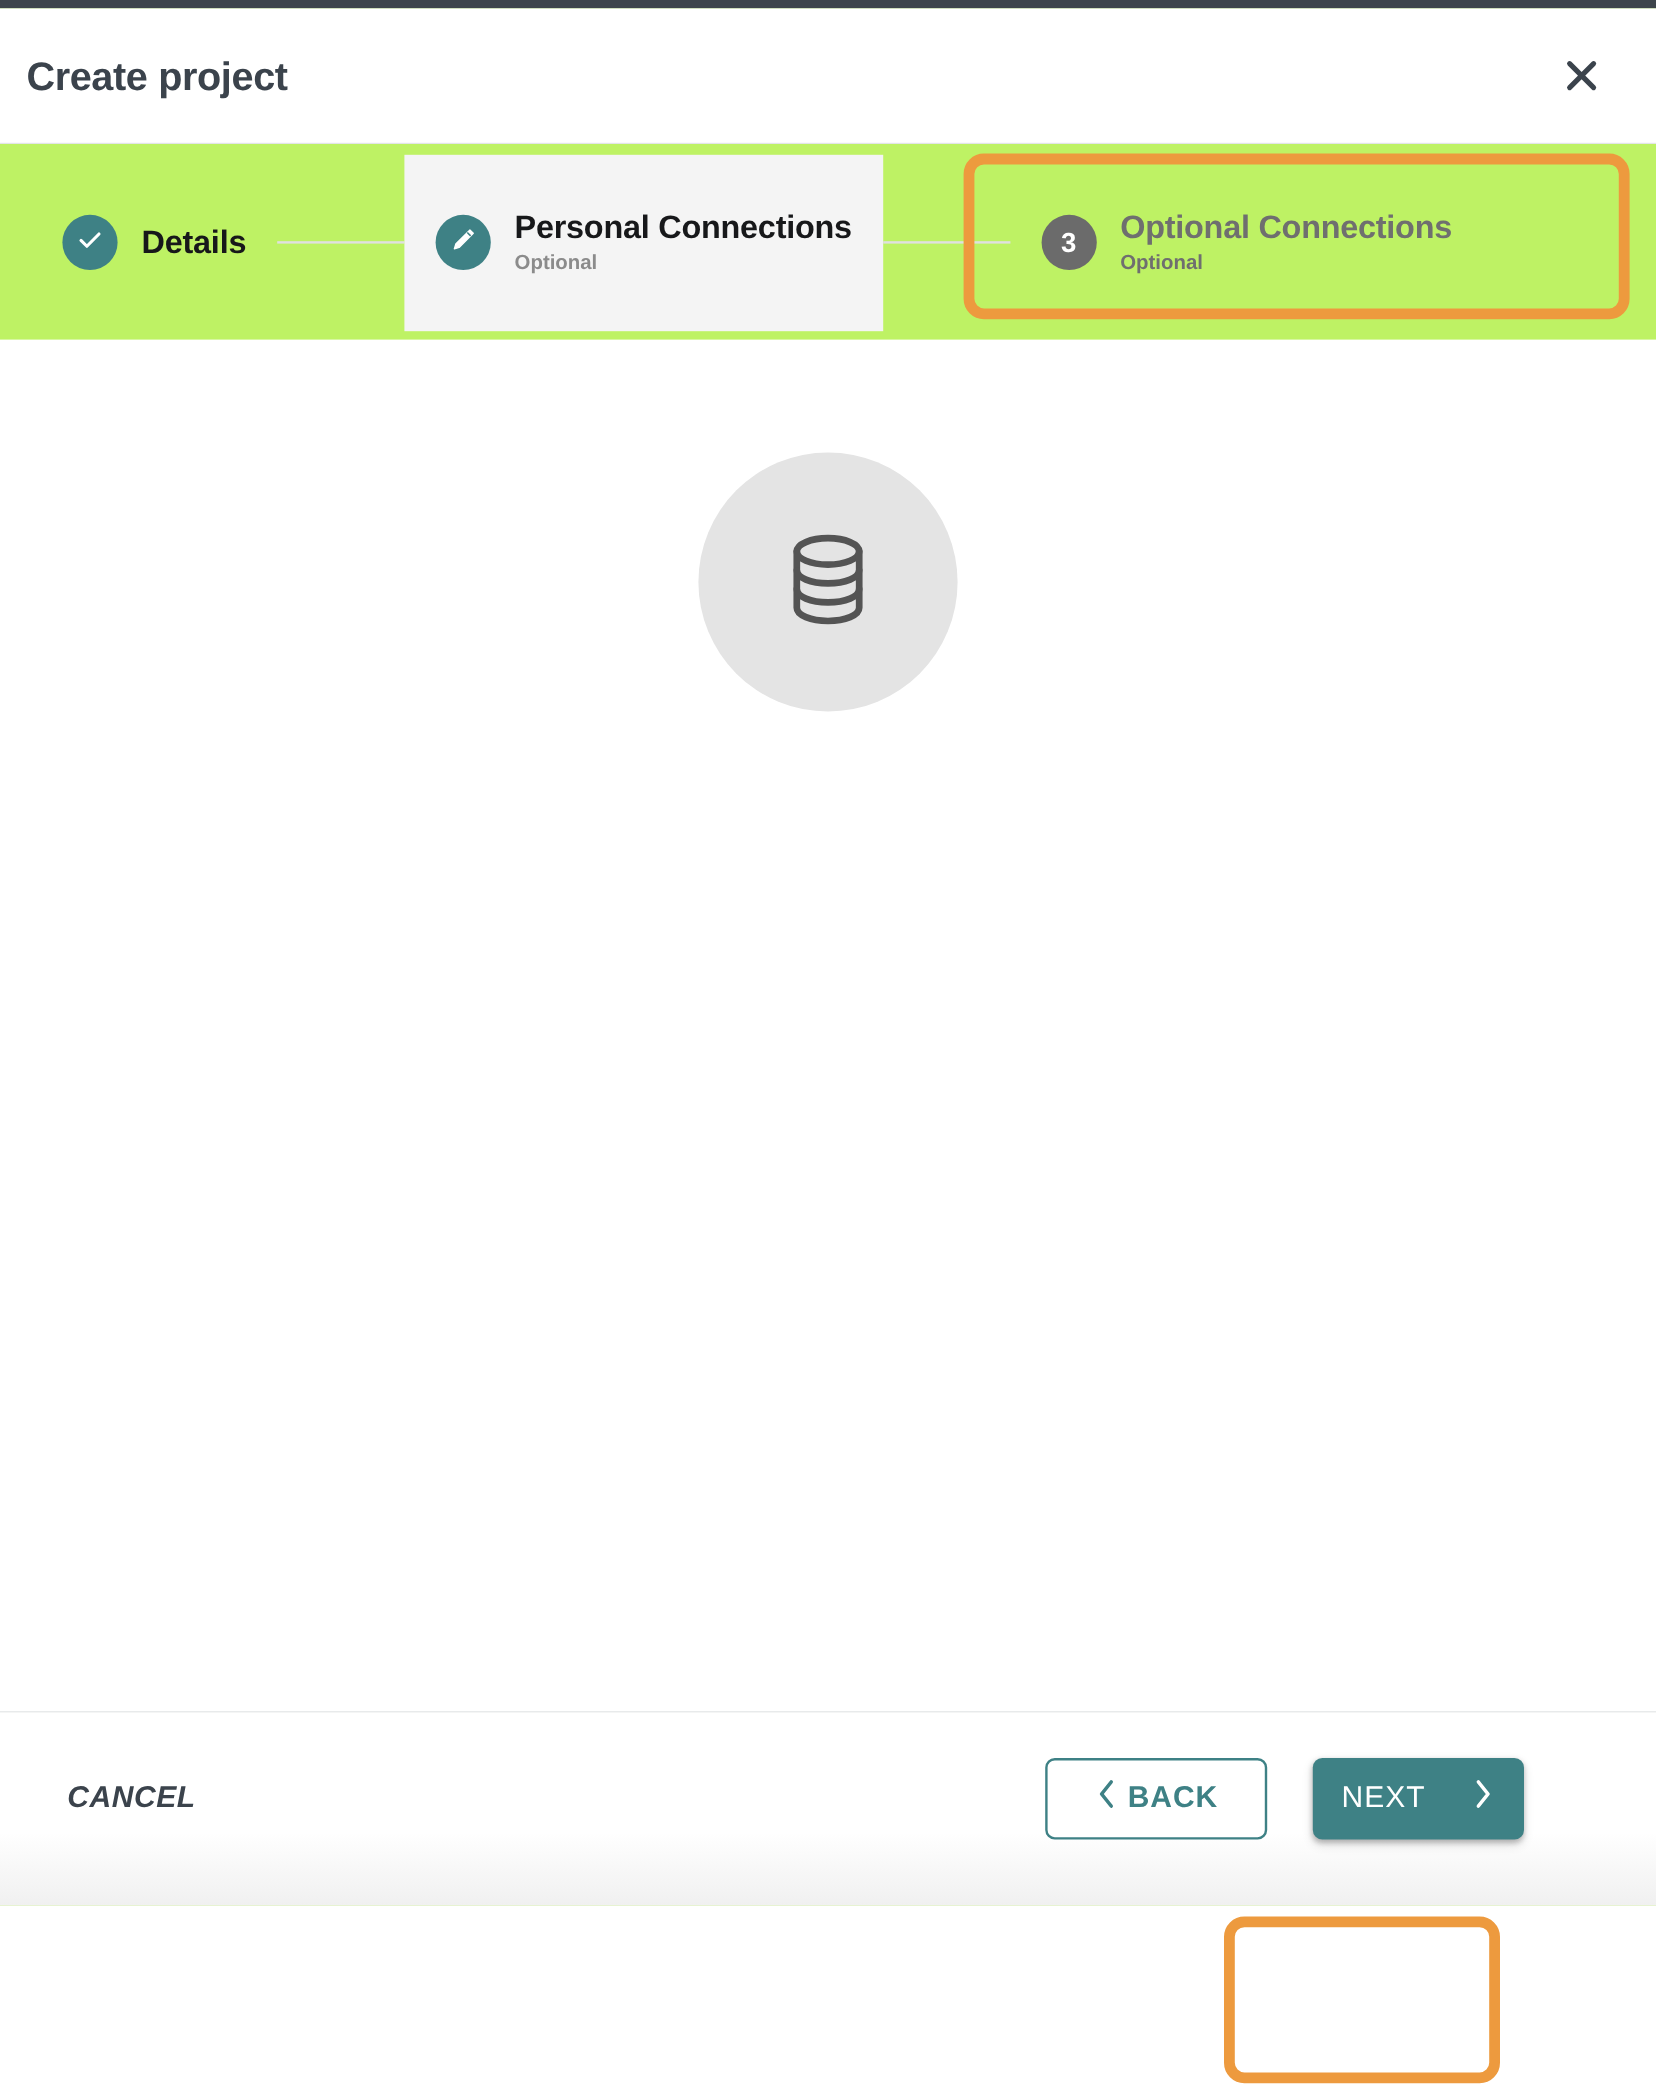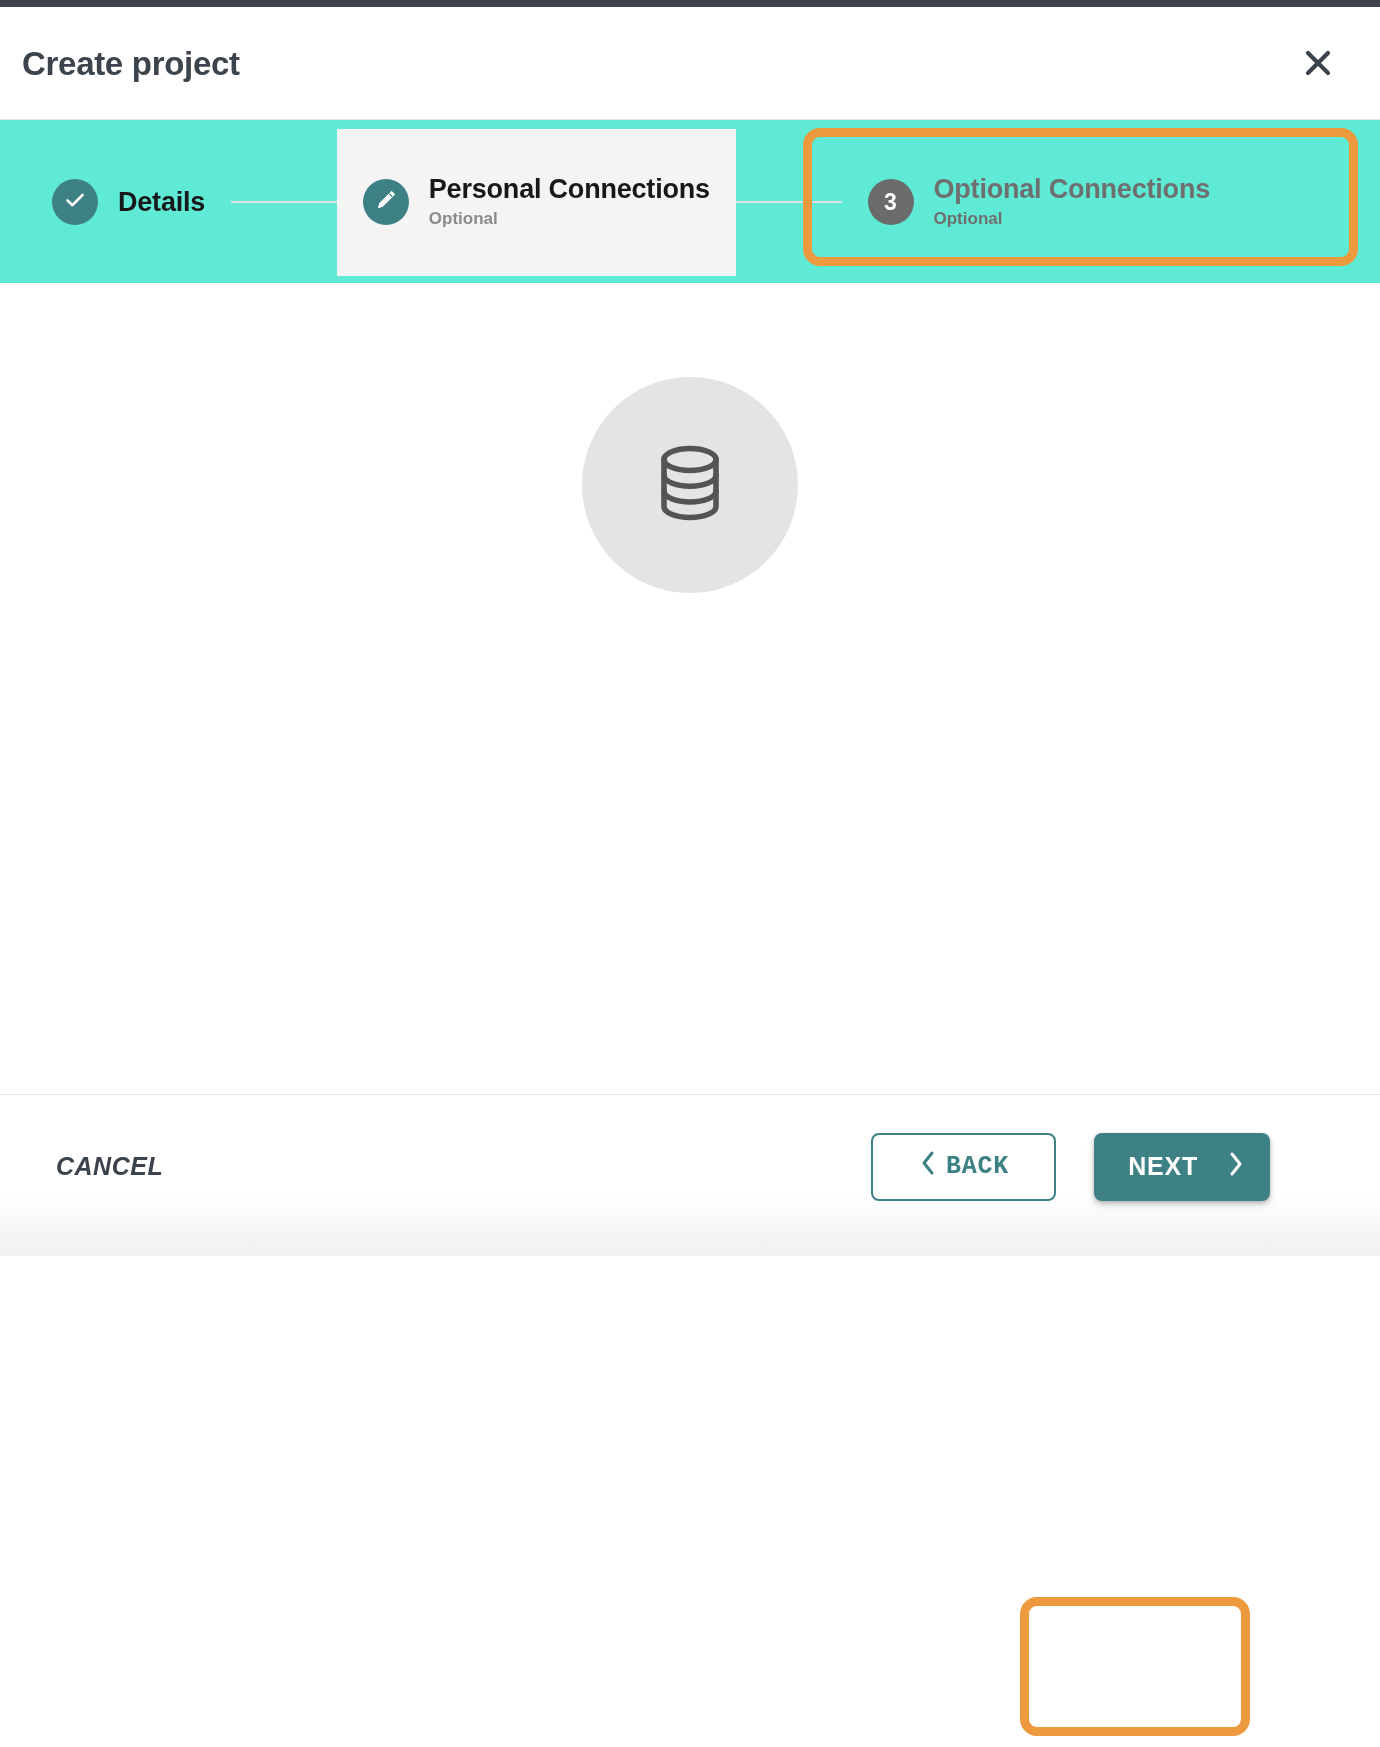--- a/index.html
+++ b/index.html
@@ -10,22 +10,22 @@
     height: 1747px;
     overflow: hidden;
     background: #ffffff;
     font-family: "Liberation Sans", sans-serif;
     -webkit-font-smoothing: antialiased;
   }
 
   #app {
     position: relative;
     width: 1380px;
-    height: 1256px;
-    background: #5eead4;
+    height: 1588px;
+    background: #bef264;
     display: flex;
     flex-direction: column;
   }
 
   
   .top-strip {
     position: absolute;
     top: 0; left: 0;
     width: 1380px;
     height: 7px;
@@ -237,21 +237,21 @@
   }
 
   .btn-outline {
     height: 68px;
     min-width: 185px;
     padding: 0 24px;
     background: #ffffff;
     border: 2px solid #3e8185;
     border-radius: 8px;
     color: #3e8185;
-    font-family: Liberation Mono, monospace;
+    font-family: Liberation Sans, sans-serif;
     font-size: 25px;
     font-weight: 700;
     letter-spacing: 0.8px;
     cursor: pointer;
     display: flex;
     align-items: center;
     justify-content: center;
     gap: 8px;
     margin-left: 45px;
   }
@@ -259,26 +259,26 @@
   .btn-filled {
     height: 68px;
     min-width: 176px;
     padding: 0 24px;
     background: #3e8185;
     border: none;
     border-radius: 8px;
     color: #ffffff;
     font-family: "Liberation Sans", sans-serif;
     font-size: 25px;
-    font-weight: 700;
+    font-weight: 400;
     letter-spacing: 0.8px;
     cursor: pointer;
     display: flex;
     align-items: center;
-    justify-content: flex-end;
+    justify-content: space-between;
     gap: 28px;
     box-shadow: 0 2px 4px rgba(0,0,0,0.22), 0 4px 9px rgba(0,0,0,0.12);
   }
 
   .chev { display: block; flex: 0 0 auto; }
 </style>
 </head>
 <body>
 
 <div id="app">

